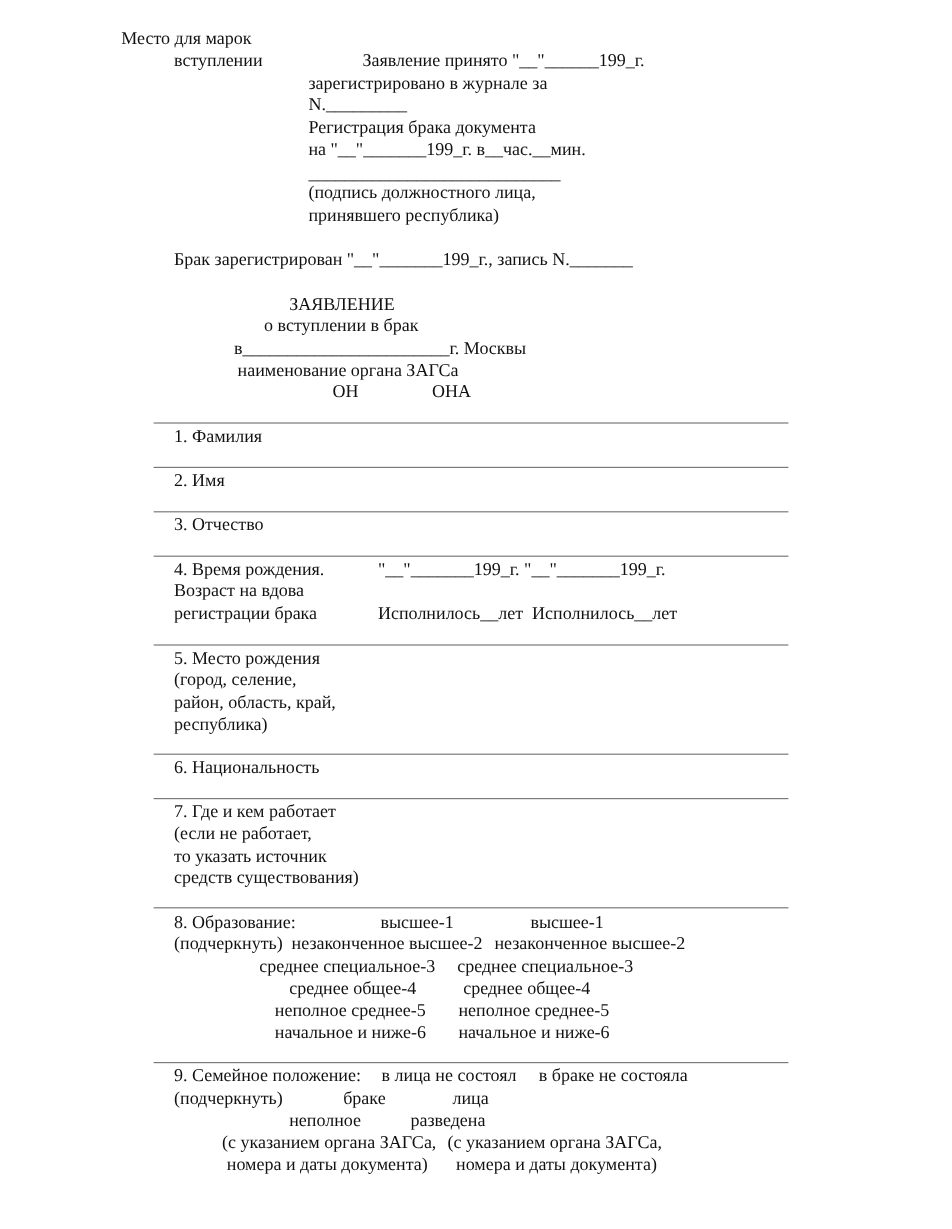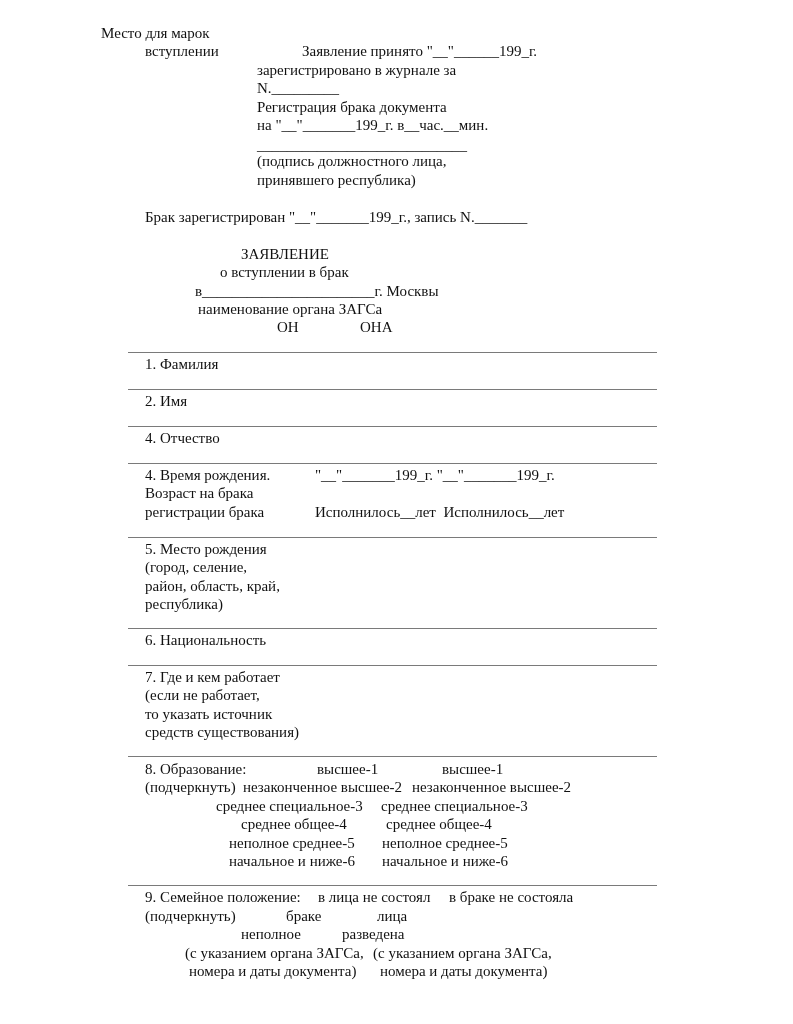--- a/index.html
+++ b/index.html
@@ -36,24 +36,24 @@
 <div class="rule" style="top:426px"></div>
 <div class="rule" style="top:463px"></div>
 <div class="rule" style="top:537px"></div>
 <div class="rule" style="top:628px"></div>
 <div class="rule" style="top:665px"></div>
 <div class="rule" style="top:756px"></div>
 <div class="rule" style="top:885px"></div>
 
 <div class="t" style="left:145px;top:355px">1. Фамилия</div>
 <div class="t" style="left:145px;top:392px">2. Имя</div>
-<div class="t" style="left:145px;top:429px">4. Отчество</div>
+<div class="t" style="left:145px;top:429px">3. Отчество</div>
 
 <div class="t" style="left:145px;top:466px">4. Время рождения.</div>
-<div class="t" style="left:145px;top:484px">Возраст на брака</div>
+<div class="t" style="left:145px;top:484px">Возраст на вдова</div>
 <div class="t" style="left:145px;top:503px">регистрации брака</div>
 <div class="t" style="left:315px;top:466px">"__"_______199_г. "__"_______199_г.</div>
 <div class="t" style="left:315px;top:503px">Исполнилось__лет  Исполнилось__лет</div>
 
 <div class="t" style="left:145px;top:540px">5. Место рождения</div>
 <div class="t" style="left:145px;top:558px">(город, селение,</div>
 <div class="t" style="left:145px;top:577px">район, область, край,</div>
 <div class="t" style="left:145px;top:595px">республика)</div>
 
 <div class="t" style="left:145px;top:631px">6. Национальность</div>

